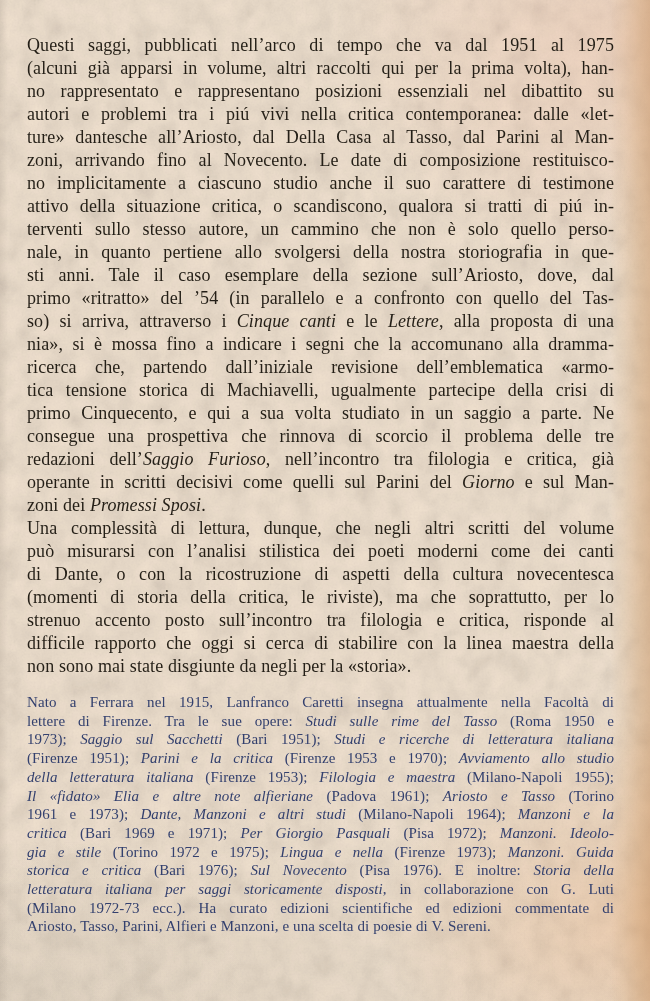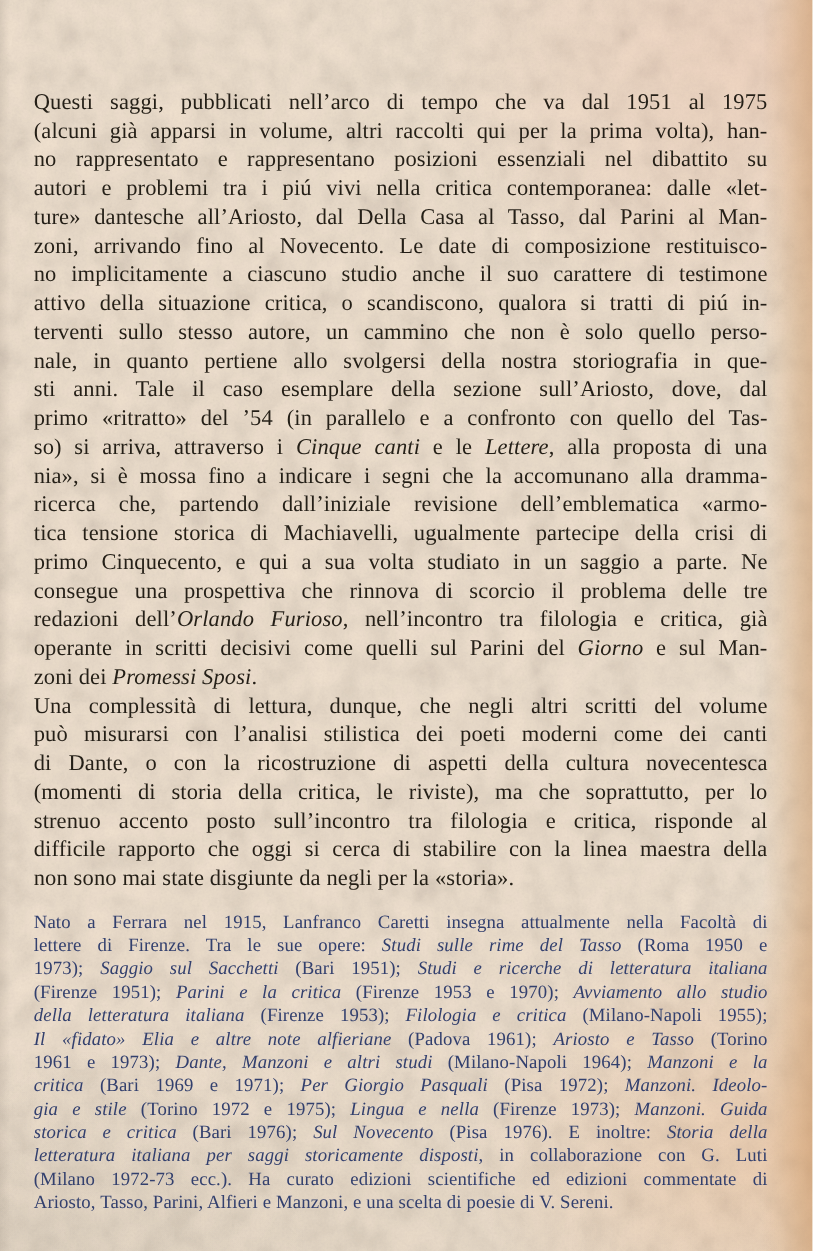--- a/index.html
+++ b/index.html
@@ -54,21 +54,20 @@
   .grain {
     position: absolute;
     inset: 0;
     pointer-events: none;
   }
   .text-block {
     position: absolute;
     left: 27px;
     top: 34px;
     width: 587px;
-    margin-top: 36px;
   }
   .paragraph { margin: 0; }
   .paragraph .line {
     text-align: justify;
     text-align-last: justify;
     white-space: normal;
   }
   .paragraph .line:last-child {
     text-align-last: left;
   }
@@ -132,39 +131,39 @@
         <div class="line"><span>terventi sullo stesso autore, un cammino che non è solo quello perso-</span></div>
         <div class="line"><span>nale, in quanto pertiene allo svolgersi della nostra storiografia in que-</span></div>
         <div class="line"><span>sti anni. Tale il caso esemplare della sezione sull’Ariosto, dove, dal</span></div>
         <div class="line"><span>primo «ritratto» del ’54 (in parallelo e a confronto con quello del Tas-</span></div>
         <div class="line"><span>so) si arriva, attraverso i </span><i>Cinque canti</i><span> e le </span><i>Lettere</i><span>, alla proposta di una</span></div>
         <div class="line"><span>nia», si è mossa fino a indicare i segni che la accomunano alla dramma-</span></div>
         <div class="line"><span>ricerca che, partendo dall’iniziale revisione dell’emblematica «armo-</span></div>
         <div class="line"><span>tica tensione storica di Machiavelli, ugualmente partecipe della crisi di</span></div>
         <div class="line"><span>primo Cinquecento, e qui a sua volta studiato in un saggio a parte. Ne</span></div>
         <div class="line"><span>consegue una prospettiva che rinnova di scorcio il problema delle tre</span></div>
-        <div class="line"><span>redazioni dell’</span><i>Orlando Furioso</i><span>, nell’incontro tra filologia e critica, già</span></div>
+        <div class="line"><span>redazioni dell’</span><i>Saggio Furioso</i><span>, nell’incontro tra filologia e critica, già</span></div>
         <div class="line"><span>operante in scritti decisivi come quelli sul Parini del </span><i>Giorno</i><span> e sul Man-</span></div>
         <div class="line"><span>zoni dei </span><i>Promessi Sposi</i><span>.</span></div>
       </section>
     <section class="paragraph synopsis">
         <div class="line"><span>Una complessità di lettura, dunque, che negli altri scritti del volume</span></div>
         <div class="line"><span>può misurarsi con l’analisi stilistica dei poeti moderni come dei canti</span></div>
         <div class="line"><span>di Dante, o con la ricostruzione di aspetti della cultura novecentesca</span></div>
         <div class="line"><span>(momenti di storia della critica, le riviste), ma che soprattutto, per lo</span></div>
         <div class="line"><span>strenuo accento posto sull’incontro tra filologia e critica, risponde al</span></div>
         <div class="line"><span>difficile rapporto che oggi si cerca di stabilire con la linea maestra della</span></div>
         <div class="line"><span>non sono mai state disgiunte da negli per la «storia».</span></div>
       </section>
     <section class="paragraph bio-paragraph">
         <div class="line"><span>Nato a Ferrara nel 1915, Lanfranco Caretti insegna attualmente nella Facoltà di</span></div>
         <div class="line"><span>lettere di Firenze. Tra le sue opere: </span><i>Studi sulle rime del Tasso</i><span> (Roma 1950 e</span></div>
         <div class="line"><span>1973); </span><i>Saggio sul Sacchetti</i><span> (Bari 1951); </span><i>Studi e ricerche di letteratura italiana</i></div>
         <div class="line"><span>(Firenze 1951); </span><i>Parini e la critica</i><span> (Firenze 1953 e 1970); </span><i>Avviamento allo studio</i></div>
-        <div class="line"><i>della letteratura italiana</i><span> (Firenze 1953); </span><i>Filologia e critica</i><span> (Milano-Napoli 1955);</span></div>
+        <div class="line"><i>della letteratura italiana</i><span> (Firenze 1953); </span><i>Filologia e maestra</i><span> (Milano-Napoli 1955);</span></div>
         <div class="line"><i>Il «fidato» Elia e altre note alfieriane</i><span> (Padova 1961); </span><i>Ariosto e Tasso</i><span> (Torino</span></div>
         <div class="line"><span>1961 e 1973); </span><i>Dante, Manzoni e altri studi</i><span> (Milano-Napoli 1964); </span><i>Manzoni e la</i></div>
         <div class="line"><i>critica</i><span> (Bari 1969 e 1971); </span><i>Per Giorgio Pasquali</i><span> (Pisa 1972); </span><i>Manzoni. Ideolo-</i></div>
         <div class="line"><i>gia e stile</i><span> (Torino 1972 e 1975); </span><i>Lingua e nella</i><span> (Firenze 1973); </span><i>Manzoni. Guida</i></div>
         <div class="line"><i>storica e critica</i><span> (Bari 1976); </span><i>Sul Novecento</i><span> (Pisa 1976). E inoltre: </span><i>Storia della</i></div>
         <div class="line"><i>letteratura italiana per saggi storicamente disposti</i><span>, in collaborazione con G. Luti</span></div>
         <div class="line"><span>(Milano 1972-73 ecc.). Ha curato edizioni scientifiche ed edizioni commentate di</span></div>
         <div class="line"><span>Ariosto, Tasso, Parini, Alfieri e Manzoni, e una scelta di poesie di V. Sereni.</span></div>
       </section>
   </main>

